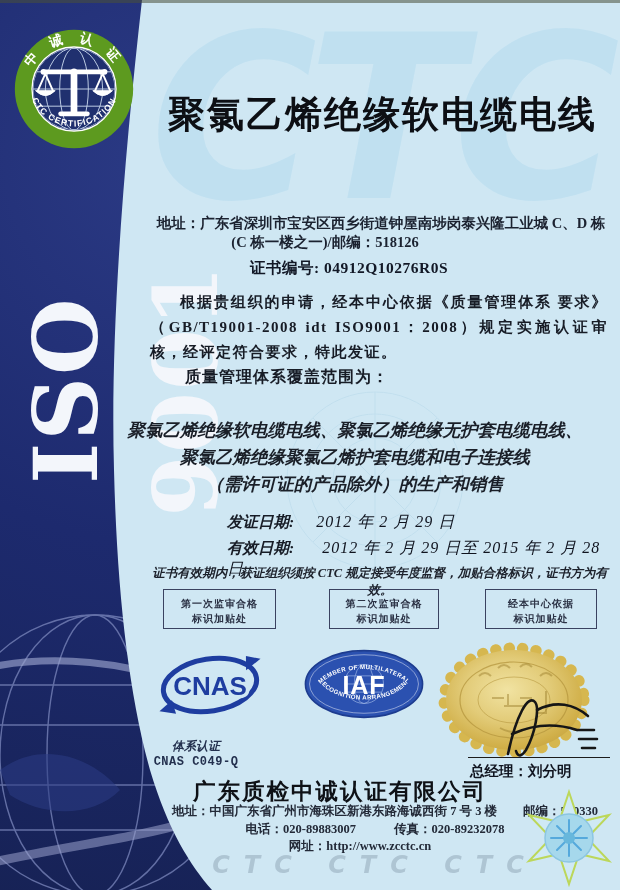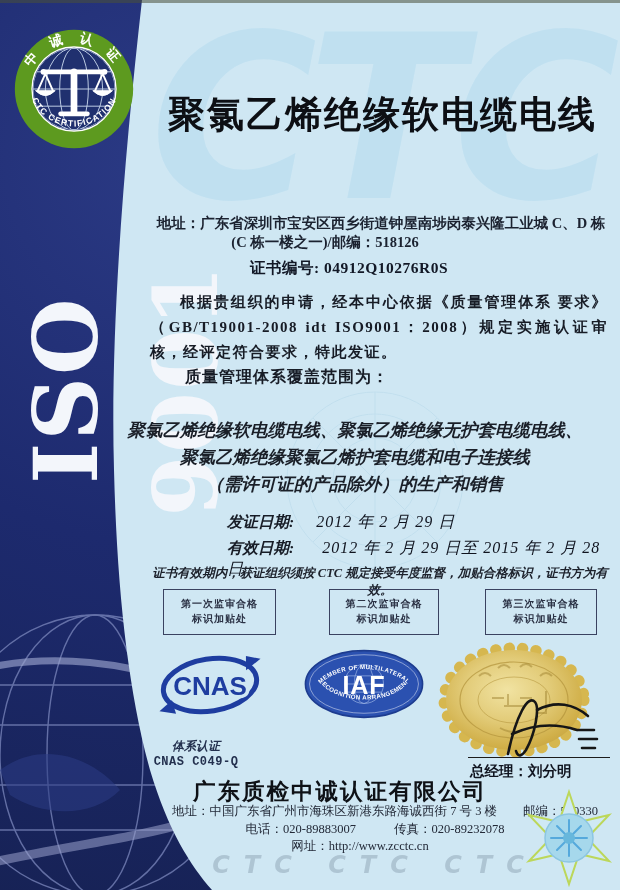--- a/index.html
+++ b/index.html
@@ -30,32 +30,32 @@
     font-weight:700;font-size:15.5px;color:#121826;letter-spacing:.5px;}
   .paragraph{left:150px;top:290px;width:458px;text-align:justify;text-indent:2em;
     font-weight:600;font-size:15px;line-height:25px;letter-spacing:1.5px;color:#171c26;}
   .scope-heading{left:185px;top:367px;font-weight:600;font-size:16px;color:#171c26;letter-spacing:1px;}
   .scope{left:100px;top:417px;width:510px;text-align:center;
     font-style:italic;font-weight:700;font-size:17.5px;line-height:27px;color:#1a1f28;}
   .date-label{font-style:italic;font-weight:700;font-size:15.5px;color:#171c26;}
   .date-value{font-style:italic;font-weight:400;font-size:16px;color:#10141f;letter-spacing:1px;}
   .note{left:145px;top:565px;width:470px;text-align:center;
     font-style:italic;font-weight:700;font-size:12.5px;color:#1d222c;}
-  .svbox{top:589px;height:46px;border:1.5px solid #3a4260;box-sizing:border-box;
+  .svbox{top:589px;height:40px;border:1.5px solid #3a4260;box-sizing:border-box;
     text-align:center;padding-top:6px;font-size:10px;line-height:15px;
     letter-spacing:1px;color:#2c3346;font-weight:600;}
   .cnas-caption{left:136px;top:738px;width:120px;text-align:center;color:#23304e;}
   .cnas-caption .l1{font-style:italic;font-weight:700;font-size:12px;}
   .cnas-caption .l2{font-family:"Liberation Mono", monospace;font-weight:700;font-size:12px;letter-spacing:.5px;}
   .sig-line{left:468px;top:757px;width:142px;border-top:1.6px solid #1c1c1c;}
   .sig-text{left:470px;top:762px;width:140px;font-weight:700;font-size:14.5px;color:#10141f;}
   .issuer-name{left:140px;top:776px;width:400px;text-align:center;
     font-family:"Liberation Sans", sans-serif;font-weight:900;font-size:22.5px;
     letter-spacing:2px;color:#0e1116;}
-  .issuer-line{display:flex;justify-content:center;font-weight:400;font-size:12.5px;color:#232a38;}
+  .issuer-line{display:flex;justify-content:center;font-weight:700;font-size:12.5px;color:#232a38;}
   .il1{left:150px;top:803px;width:470px;gap:26px;}
   .il2{left:140px;top:821px;width:470px;gap:38px;}
   .il3{left:130px;top:838px;width:460px;}
 
   
   .wm-big{left:140px;top:-14px;width:480px;height:285px;overflow:hidden;text-align:center;
     font-family:"DejaVu Sans", sans-serif;font-weight:900;font-style:italic;
     font-size:228px;letter-spacing:-10px;color:#bddff0;opacity:.8;}
   .wm-bottom{left:140px;top:851px;width:470px;text-align:center;
     font-family:"DejaVu Sans", sans-serif;font-weight:700;font-style:italic;
@@ -159,21 +159,21 @@
 
   <div class="abs svbox" style="left:163px;width:113px;">
     <div>第一次监审合格</div>
     <div>标识加贴处</div>
   </div>
   <div class="abs svbox" style="left:329px;width:110px;">
     <div>第二次监审合格</div>
     <div>标识加贴处</div>
   </div>
   <div class="abs svbox" style="left:485px;width:112px;">
-    <div>第三次监审合格</div>
+    <div>经本中心依据</div>
     <div>标识加贴处</div>
   </div>
 
   <svg class="abs" style="left:158px;top:650px;" width="104" height="70" viewBox="0 0 104 70">
     <g transform="rotate(-9 52 35)">
       <ellipse cx="52" cy="35" rx="47" ry="26" fill="none" stroke="#1e3da0" stroke-width="5"></ellipse>
       <polygon points="92,12 106,17 90,26" fill="#1e3da0"></polygon>
       <polygon points="12,44 -2,53 14,58" fill="#1e3da0"></polygon>
     </g>
     <text x="52" y="45" text-anchor="middle" font-family="Liberation Sans, sans-serif" font-size="26" font-weight="900" fill="#1e3da0" stroke="#cfe7f3" stroke-width="7" paint-order="stroke">CNAS</text>

